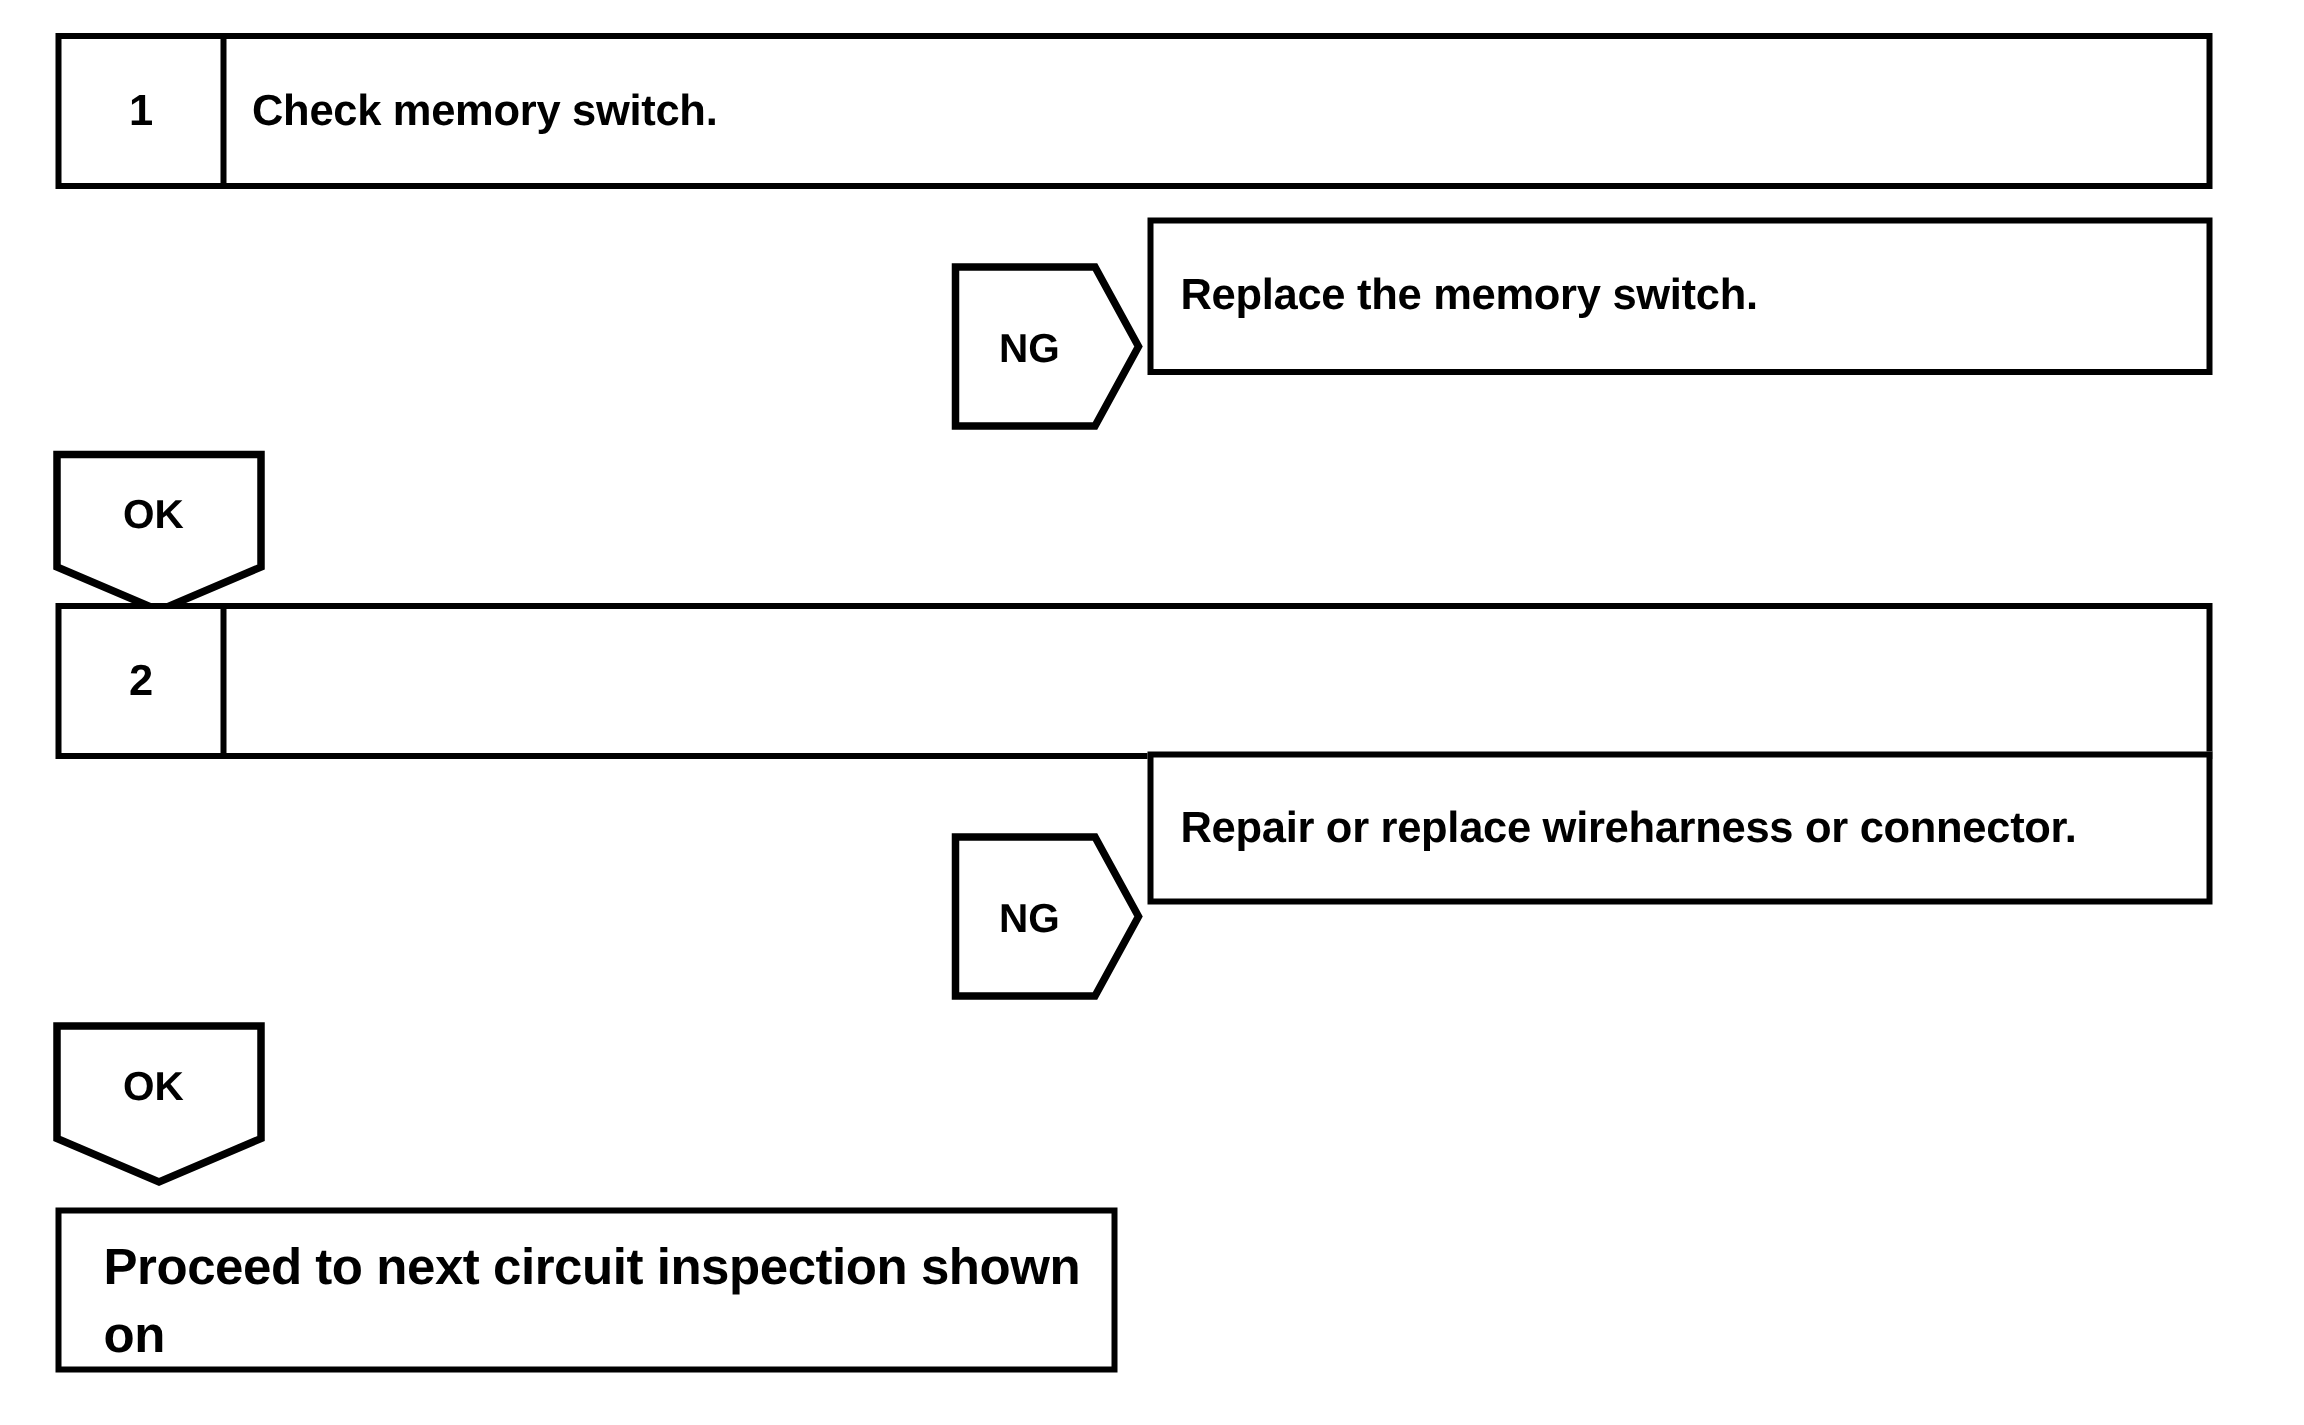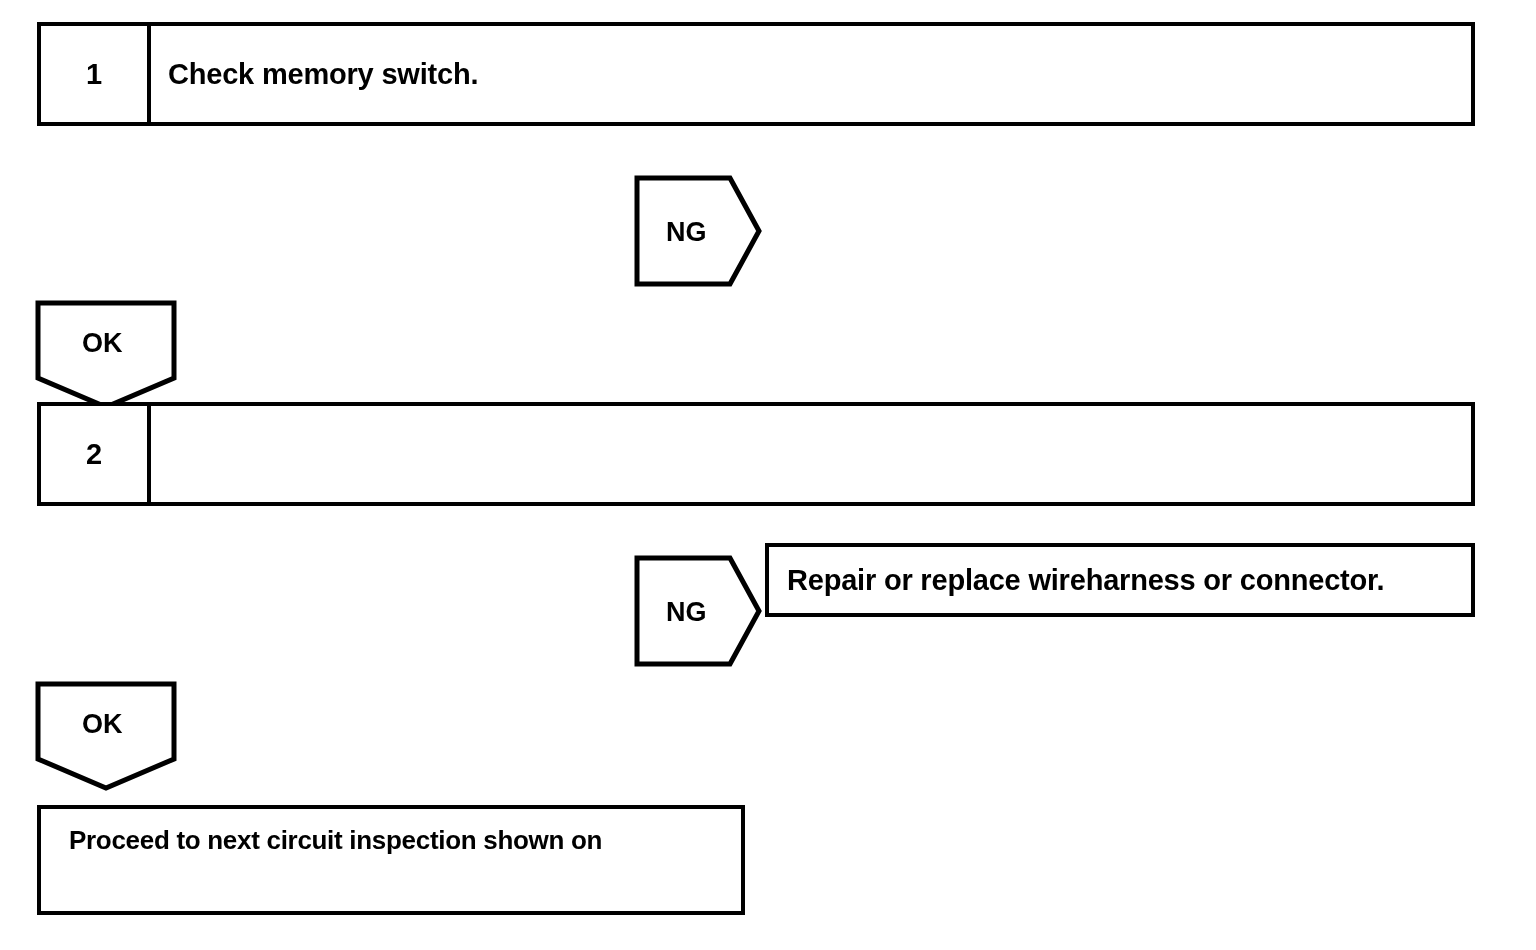--- a/index.html
+++ b/index.html
@@ -66,21 +66,21 @@
     white-space: nowrap;
   }
 
   
   .final-box {
     position: absolute;
     box-sizing: border-box;
     border: 4px solid #000;
     background: #fff;
     padding: 14px 0 0 28px;
-    font-size: 26px;
+    font-size: 34px;
     font-weight: bold;
     letter-spacing: -0.3px;
     line-height: 1.33;
   }
   .final-box .line2 {
     letter-spacing: -0.2px;
   }
 
   
   .arrow {
@@ -115,40 +115,41 @@
     <div class="step-text">Check memory switch.</div>
   </div>
 
   <div class="arrow" style="left:634px; top:143px;">
     <svg width="128" height="112" viewBox="0 0 128 112">
       <polygon class="poly" points="3,3 96,3 125,56 96,109 3,109"></polygon>
       <text class="lbl" x="32" y="66">NG</text>
     </svg>
   </div>
 
+  <div class="result-box" style="left:765px; top:145px; width:710px; height:105px;">Replace the memory switch.</div>
 
   <div class="arrow" style="left:35px; top:268px;">
     <svg width="146" height="112" viewBox="0 0 146 112">
       <polygon class="poly" points="3,3 139,3 139,78 71,107 3,78"></polygon>
       <text class="lbl" x="47" y="52">OK</text>
     </svg>
   </div>
 
   <div class="step-box" style="left:37px; top:402px; width:1438px; height:104px;">
     <div class="step-num">2</div>
   </div>
 
   <div class="arrow" style="left:634px; top:523px;">
     <svg width="128" height="112" viewBox="0 0 128 112">
       <polygon class="poly" points="3,3 96,3 125,56 96,109 3,109"></polygon>
       <text class="lbl" x="32" y="66">NG</text>
     </svg>
   </div>
 
-  <div class="result-box" style="left:765px; top:543px; width:710px; height:74px;">Repair or replace wireharness or connector.</div>
+  <div class="result-box" style="left:765px; top:501px; width:710px; height:102px;">Repair or replace wireharness or connector.</div>
 
   <div class="arrow" style="left:35px; top:649px;">
     <svg width="146" height="112" viewBox="0 0 146 112">
       <polygon class="poly" points="3,3 139,3 139,78 71,107 3,78"></polygon>
       <text class="lbl" x="47" y="52">OK</text>
     </svg>
   </div>
 
   <div class="final-box" style="left:37px; top:805px; width:708px; height:110px;">
     <div class="line1">Proceed to next circuit inspection shown on</div>

